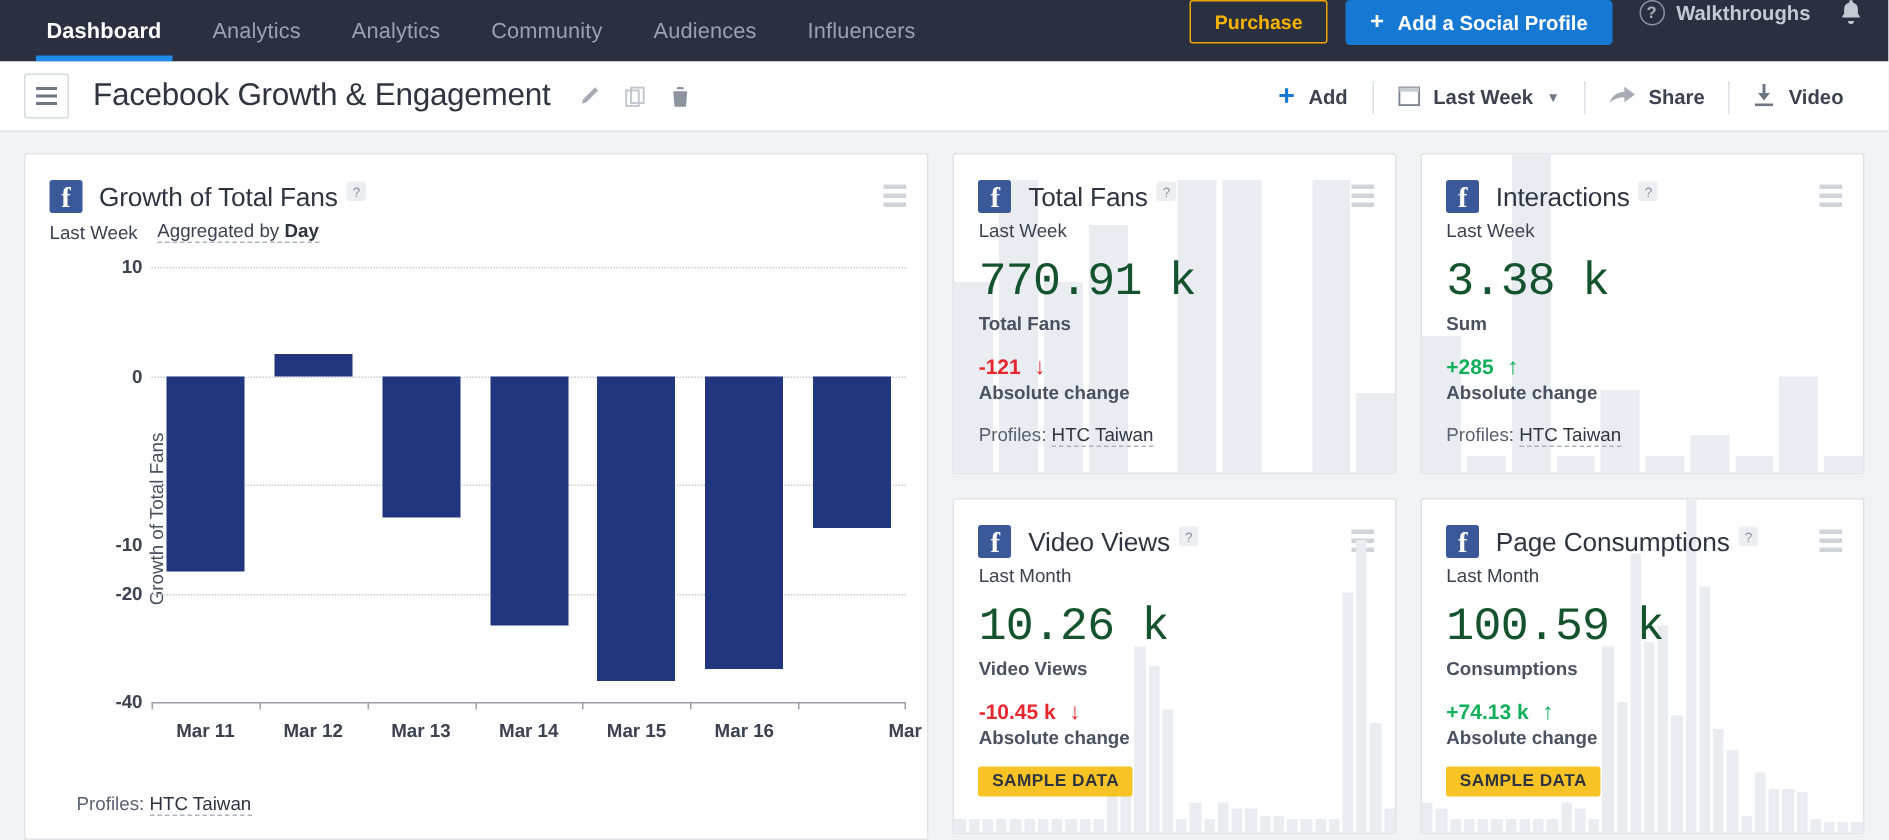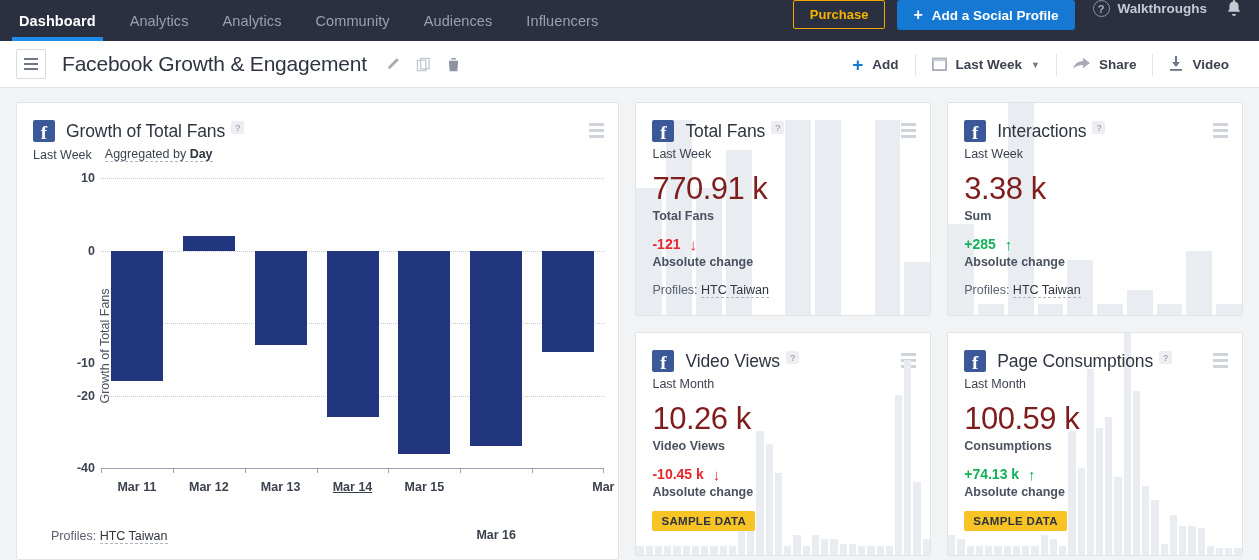--- a/index.html
+++ b/index.html
@@ -9,21 +9,21 @@
     font-family: "Liberation Sans", sans-serif;
     overflow: hidden;
   }
 
   
   .topnav {
     height: 41px; background: #2b3040;
     display: flex; align-items: center;
     position: relative;
   }
-  .nav-left { display: flex; align-items: stretch; height: 41px; padding-left: 2px; }
+  .nav-left { display: flex; align-items: stretch; height: 41px; padding-left: 14px; }
   .nav-item {
     display: flex; align-items: center;
     padding: 0 17px; height: 41px;
     color: #9ba0ae; font-size: 14.5px; letter-spacing: .1px;
     position: relative; cursor: pointer;
   }
   .nav-item.active { color: #ffffff; font-weight: bold; }
   .nav-item.active::after {
     content: ""; position: absolute; left: 10px; right: 10px; bottom: 0;
     height: 4px; background: #1f8ceb;
@@ -167,21 +167,21 @@
   }
   .profiles-foot {
     position: absolute; left: 34px; bottom: 16px;
     font-size: 12.5px; color: #5a6170;
   }
   .profiles-foot .val { color: #2e3440; border-bottom: 1px dashed #aeb3bf; cursor: pointer; }
 
   
   .kpi { position: relative; }
   .kpi-body { position: relative; padding: 12px 16px 14px 16px; z-index: 2; }
-  .kpi-value { font-size: 31px; color: #7f1d1d; letter-spacing: -.5px; line-height: 1.05; }
+  .kpi-value { font-size: 31px; color: #14532d; letter-spacing: -.5px; line-height: 1.05; font-family: Liberation Mono, monospace; }
   .kpi-label { font-size: 12.5px; font-weight: bold; color: #4a5160; margin-top: 3px; }
   .kpi-change { margin-top: 13px; font-size: 14px; font-weight: bold; display: flex; align-items: center; gap: 9px; }
   .kpi-change .arrow { font-size: 15px; }
   .kpi-sub { font-size: 12.5px; font-weight: bold; color: #4a5160; margin-top: 2px; }
   .kpi-profiles { margin-top: 14px; font-size: 12.5px; color: #5a6170; }
   .kpi-profiles .val { color: #2e3440; border-bottom: 1px dashed #aeb3bf; cursor: pointer; }
   .sample-badge {
     display: inline-block; margin-top: 12px;
     background: #f7c325; color: #2e3440;
     font-size: 11.5px; font-weight: bold; letter-spacing: .3px;
@@ -339,27 +339,27 @@
           <div class="xtick" style="left: 0px; top: 290px;"></div>
           <div class="xlab" style="left: 35.9286px; top: 302px;">Mar 11</div>
           <div class="bar" title="Mar 12: 2" style="left: 81.7857px; width: 52px; background: rgb(34, 53, 127); top: 58px; height: 14.5px;"></div>
           <div class="xtick" style="left: 71.8571px; top: 290px;"></div>
           <div class="xlab" style="left: 107.786px; top: 302px;">Mar 12</div>
           <div class="bar" title="Mar 13: -13" style="left: 153.643px; width: 52px; background: rgb(34, 53, 127); top: 72.5px; height: 94.25px;"></div>
           <div class="xtick" style="left: 143.714px; top: 290px;"></div>
           <div class="xlab" style="left: 179.643px; top: 302px;">Mar 13</div>
           <div class="bar" title="Mar 14: -23" style="left: 225.5px; width: 52px; background: rgb(34, 53, 127); top: 72.5px; height: 166.75px;"></div>
           <div class="xtick" style="left: 215.571px; top: 290px;"></div>
-          <div class="xlab" style="left: 251.5px; top: 302px; text-decoration: underline;">Mar 14</div>
+          <div class="xlab" style="left: 251.5px; top: 302px;">Mar 14</div>
           <div class="bar" title="Mar 15: -28" style="left: 297.357px; width: 52px; background: rgb(34, 53, 127); top: 72.5px; height: 203px;"></div>
           <div class="xtick" style="left: 287.429px; top: 290px;"></div>
           <div class="xlab" style="left: 323.357px; top: 302px;">Mar 15</div>
           <div class="bar" title="Mar 16: -27" style="left: 369.214px; width: 52px; background: rgb(34, 53, 127); top: 72.5px; height: 195.75px;"></div>
           <div class="xtick" style="left: 359.286px; top: 290px;"></div>
-          <div class="xlab" style="left: 395.214px; top: 302px; margin-top: 48px;">Mar 16</div>
+          <div class="xlab" style="left: 395.214px; top: 302px;">Mar 16</div>
           <div class="bar" title="Mar 17: -14" style="left: 441.071px; width: 52px; background: rgb(34, 53, 127); top: 72.5px; height: 101.5px;"></div>
           <div class="xtick" style="left: 431.143px; top: 290px;"></div>
           <div class="xlab" style="left: 467.071px; top: 302px; margin-left: 44px;">Mar 17</div>
           <div class="xtick" style="left: 502px; top: 290px;"></div>
         </div>
     </div>
 
     <div class="profiles-foot">
       <span>Profiles: </span><span class="val">HTC Taiwan</span>
     </div>

